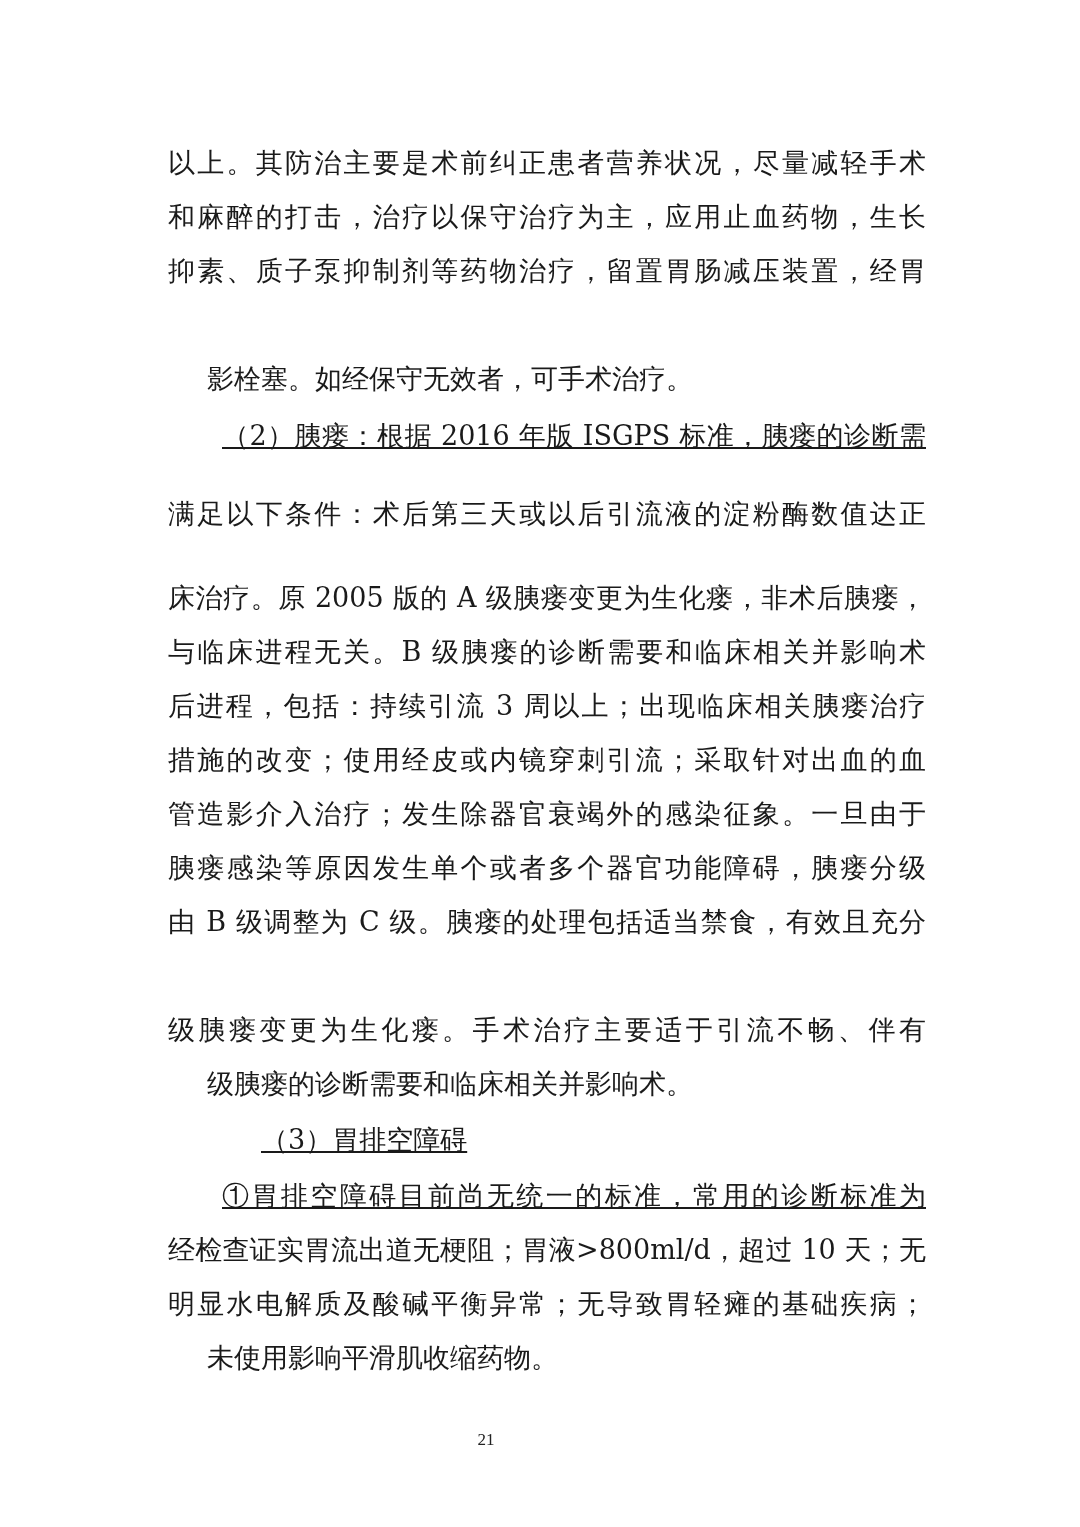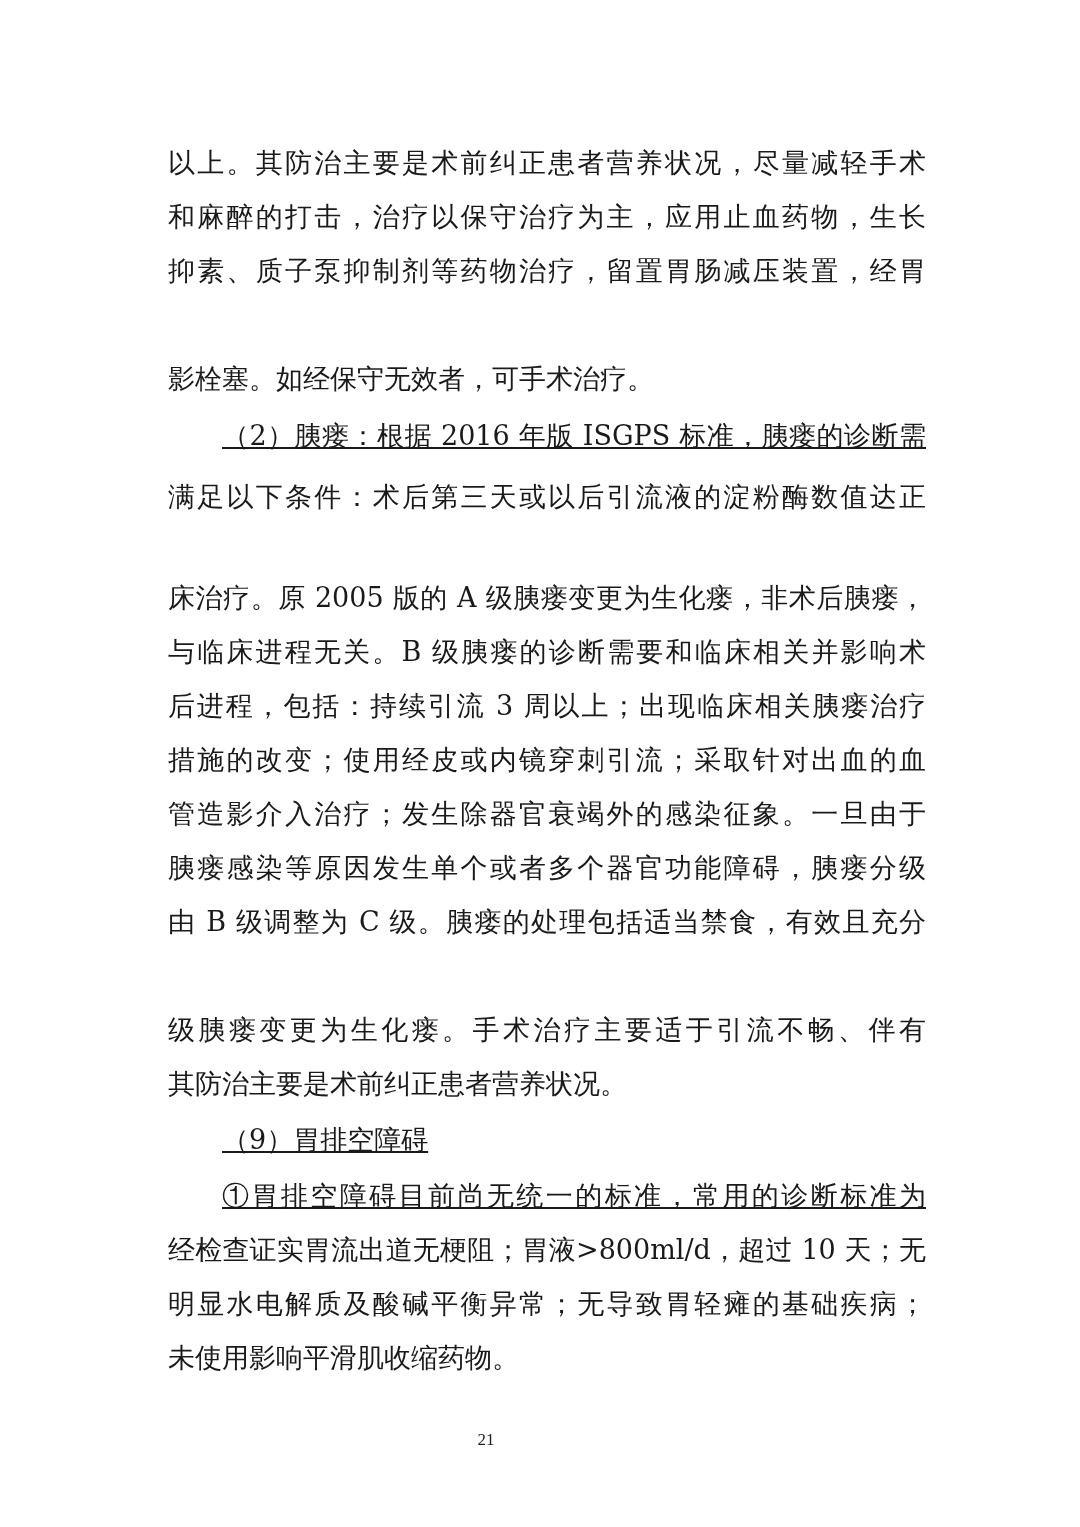--- a/index.html
+++ b/index.html
@@ -29,20 +29,21 @@
       height: 40px;
       font-size: 27px;
       line-height: 40px;
       white-space: nowrap;
       text-align: justify;
       text-align-last: justify;
       letter-spacing: 0px;
     }
     .line.last {
       text-align-last: left;
+      margin-left: 39px;
     }
     .line.indent {
       left: 222px;
       width: 704px;
       text-decoration: underline;
     }
     .page-number {
       position: absolute;
       left: 0;
       width: 972px;
@@ -56,31 +57,31 @@
 </head>
 <body>
 
 <div class="page">
   <div class="line" style="top:197px">和麻醉的打击，治疗以保守治疗为主，应用止血药物，生长</div>
   <div class="line" style="top:143px">以上。其防治主要是术前纠正患者营养状况，尽量减轻手术</div>
   <div class="line" style="top:251px">抑素、质子泵抑制剂等药物治疗，留置胃肠减压装置，经胃</div>
   <div class="line last" style="top:359px">影栓塞。如经保守无效者，可手术治疗。</div>
 
   <div class="line indent" style="top:416px">（2）胰瘘：根据 2016 年版 ISGPS 标准，胰瘘的诊断需</div>
-  <div class="line" style="top:477px">满足以下条件：术后第三天或以后引流液的淀粉酶数值达正</div>
+  <div class="line" style="top:494px">满足以下条件：术后第三天或以后引流液的淀粉酶数值达正</div>
   <div class="line" style="top:578px">床治疗。原 2005 版的 A 级胰瘘变更为生化瘘，非术后胰瘘，</div>
   <div class="line" style="top:632px">与临床进程无关。B 级胰瘘的诊断需要和临床相关并影响术</div>
   <div class="line" style="top:686px">后进程，包括：持续引流 3 周以上；出现临床相关胰瘘治疗</div>
   <div class="line" style="top:740px">措施的改变；使用经皮或内镜穿刺引流；采取针对出血的血</div>
   <div class="line" style="top:794px">管造影介入治疗；发生除器官衰竭外的感染征象。一旦由于</div>
   <div class="line" style="top:848px">胰瘘感染等原因发生单个或者多个器官功能障碍，胰瘘分级</div>
   <div class="line" style="top:902px">由 B 级调整为 C 级。胰瘘的处理包括适当禁食，有效且充分</div>
   <div class="line" style="top:1010px">级胰瘘变更为生化瘘。手术治疗主要适于引流不畅、伴有</div>
-  <div class="line last" style="top:1064px">其防治主要是术前纠正患者营养状况。</div>
+  <div class="line last" style="top:1064px">级胰瘘的诊断需要和临床相关并影响术。</div>
 
-  <div class="line indent last" style="top:1120px">（9）胃排空障碍</div>
+  <div class="line indent last" style="top:1120px">（3）胃排空障碍</div>
   <div class="line indent" style="top:1176px">①胃排空障碍目前尚无统一的标准，常用的诊断标准为</div>
   <div class="line" style="top:1230px">经检查证实胃流出道无梗阻；胃液&gt;800ml/d，超过 10 天；无</div>
   <div class="line" style="top:1284px">明显水电解质及酸碱平衡异常；无导致胃轻瘫的基础疾病；</div>
   <div class="line last" style="top:1338px">未使用影响平滑肌收缩药物。</div>
 
   <div class="page-number">21</div>
 </div>
 
 </body></html>

